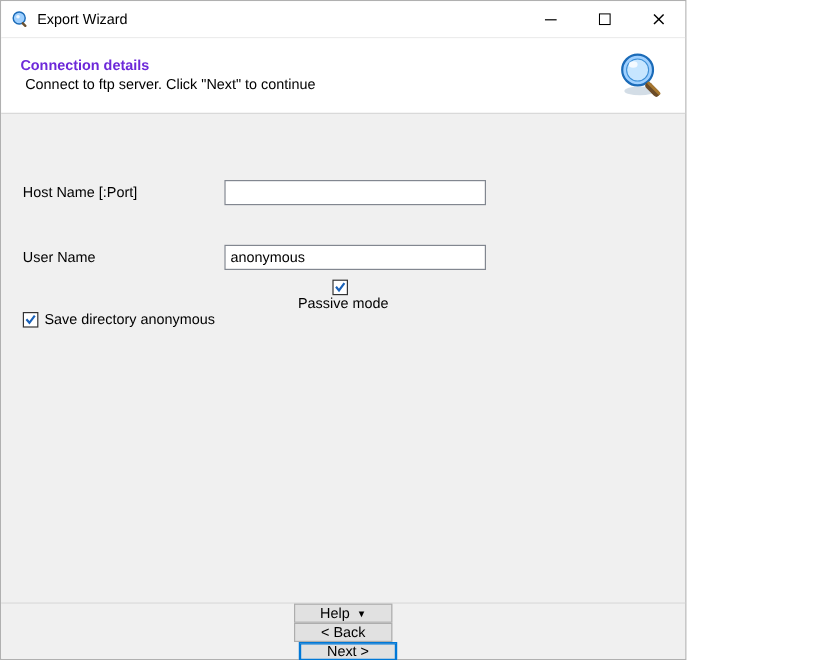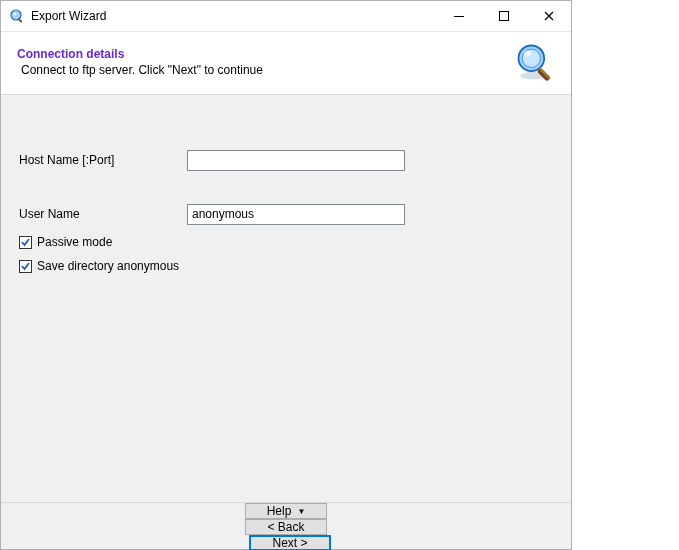--- a/index.html
+++ b/index.html
@@ -232,21 +232,21 @@
       <div class="form-label">Host Name [:Port]</div>
       <input class="form-input" type="text" value="" style="">
     </div>
 
     <div class="form-row">
       <div class="form-label">User Name</div>
       <input class="form-input" type="text" value="anonymous" style="">
     </div>
 
 
-    <label class="checkbox-row" style="">
+    <label class="checkbox-row" style="flex-direction:column;">
       <span class="cb checked">
         <svg width="11" height="11" viewBox="0 0 11 11">
             <path d="M2 5 L4.5 8 L9 2" stroke="#1a62b9" stroke-width="1.8" fill="none"></path>
           </svg>
       </span>
       <span>Passive mode</span>
     </label>
 
     <label class="checkbox-row">
       <span class="cb checked">

